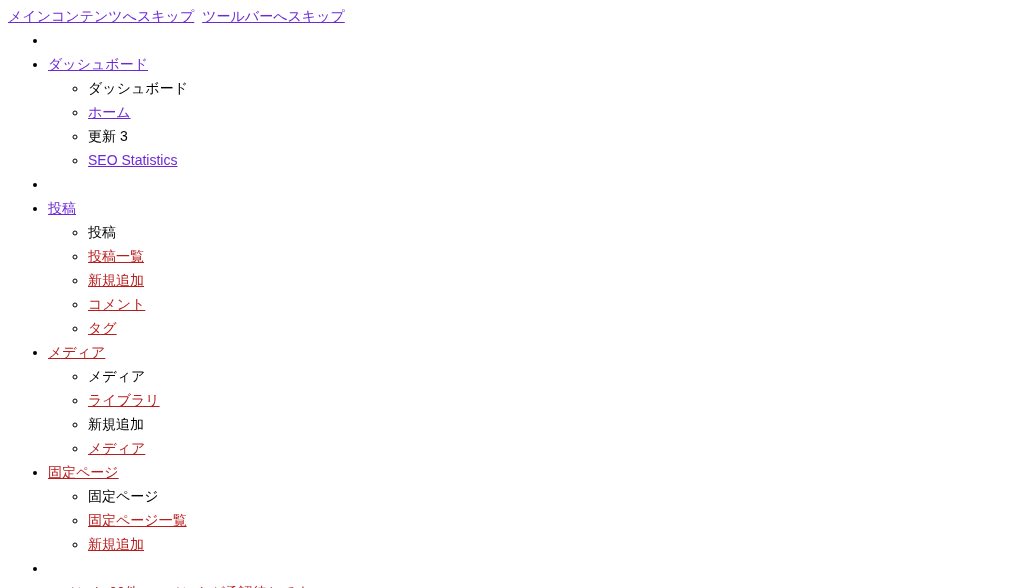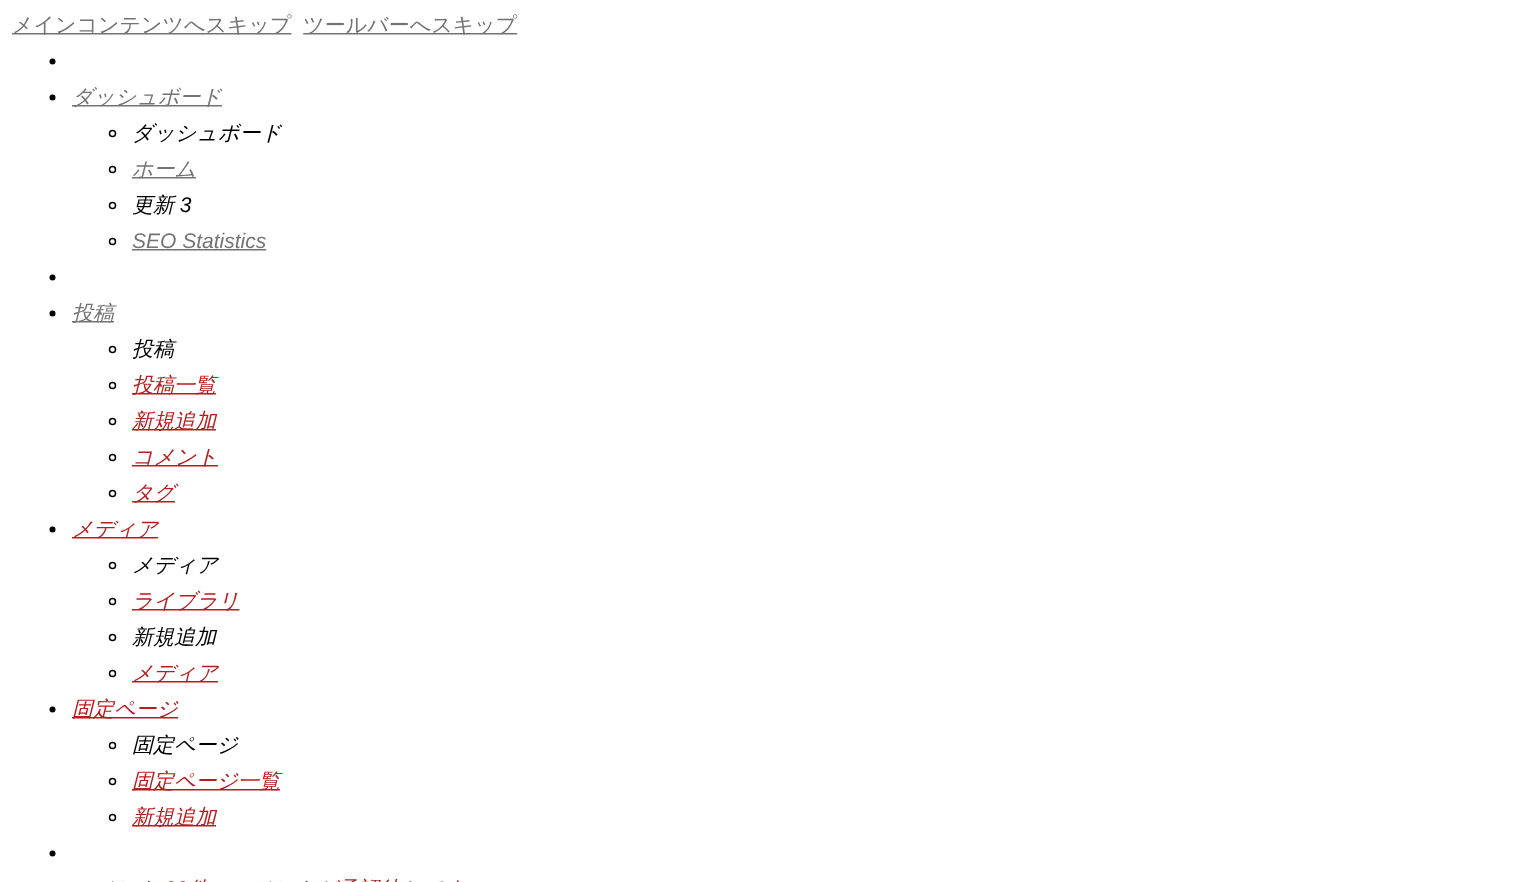--- a/index.html
+++ b/index.html
@@ -3,38 +3,37 @@
   <meta charset="utf-8">
   <style>
     body {
       margin: 8px;
       font-family: Arial, sans-serif;
       font-size: 14px;
       color: #000;
       background: #fff;
     }
     a {
-      color: #737373;
+      color: #6d28d9;
       text-decoration: underline;
     }
     a.blue {
       color: #b91c1c;
     }
     ul {
       list-style-type: disc;
       margin: 0;
       padding-left: 40px;
     }
     ul ul {
       list-style-type: circle;
     }
     li {
       margin: 3px 0;
       line-height: 1.5;
-      font-style: italic;
     }
     .skip-links {
       margin-bottom: 4px;
     }
     .skip-links a {
       margin-right: 4px;
     }
     .plain {
       color: #000;
     }

